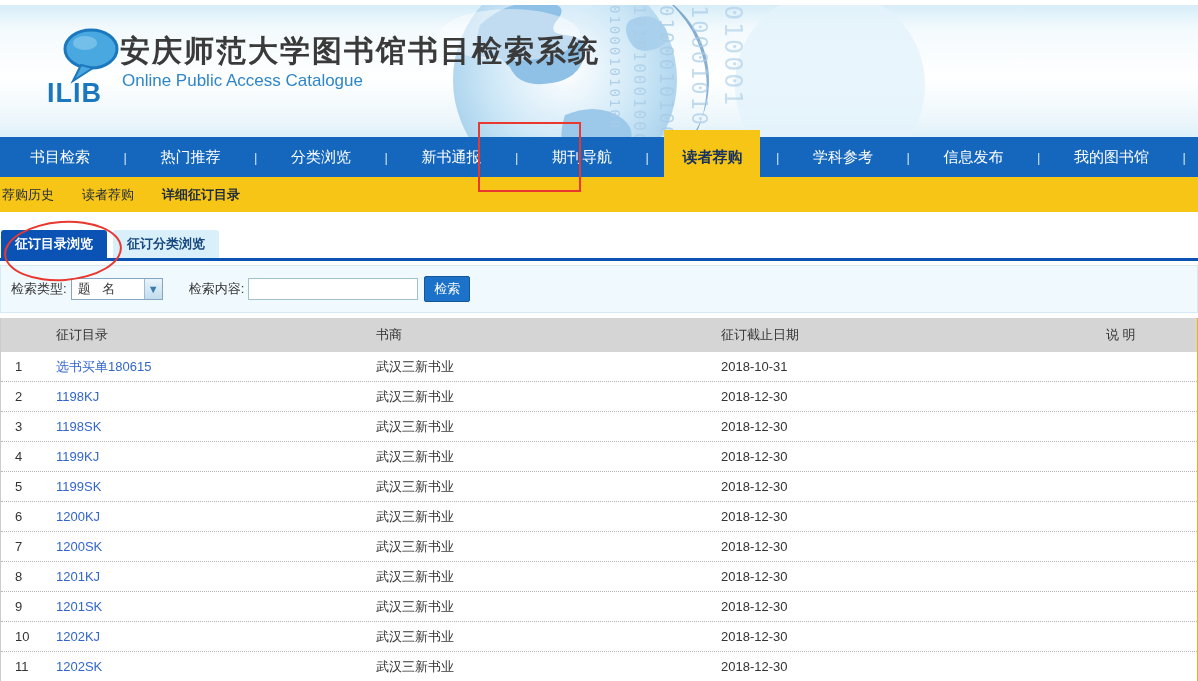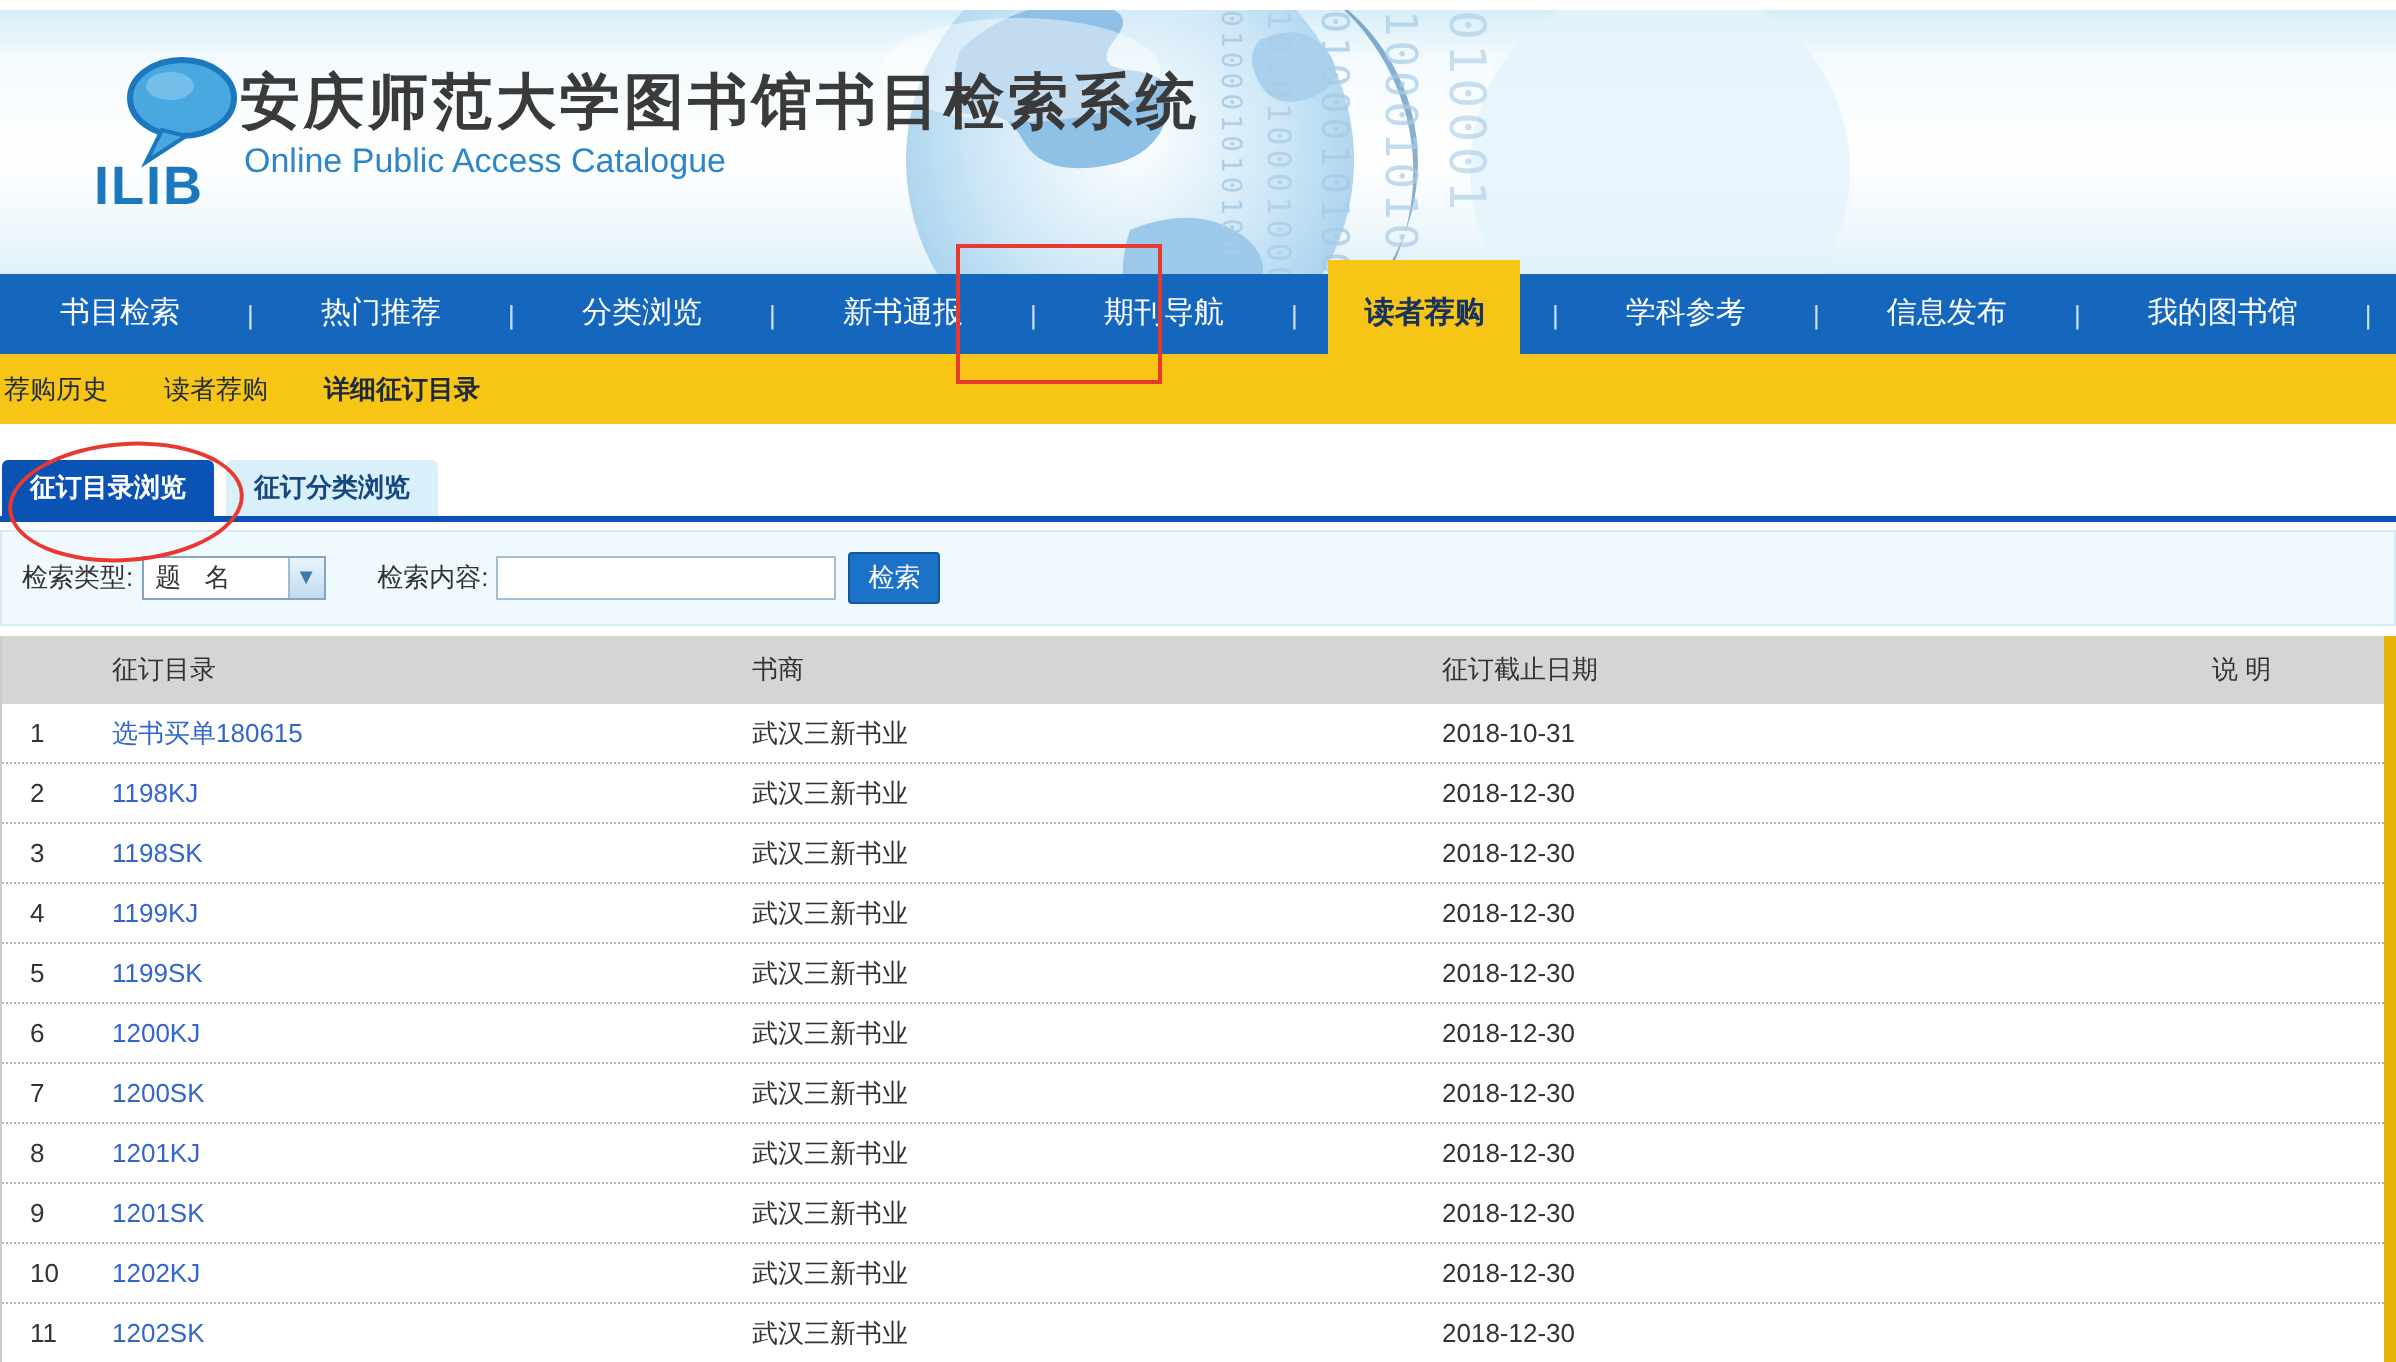--- a/index.html
+++ b/index.html
@@ -90,21 +90,21 @@
   .search-input {
     width:170px; height:22px; border:1px solid #a3c0cf; background:#fff; margin-right:6px;
     padding:0 4px; font-size:13px;
   }
   .search-btn {
     width:46px; height:26px; background:#1c72c8; border:1px solid #14569c; color:#fff;
     font-size:13px; cursor:pointer; border-radius:2px;
   }
 
   
-  .catalog-table { margin-top:5px; border-left:1px solid #ccc; border-right:6px solid #eab308; }
+  .catalog-table { margin-top:5px; border-left:1px solid #ccc; border-right:1px solid #eab308; }
   .thead { display:flex; height:34px; background:#d5d5d5; align-items:center; font-size:13px; color:#333; }
   .trow  { display:flex; height:30px; align-items:center; font-size:13px; color:#333;
            border-bottom:1px dotted #b5b5b5; background:#fff; }
   .col-num      { width:40px;  padding-left:14px; }
   .col-catalog  { width:335px; padding-left:15px; }
   .col-vendor   { width:345px; }
   .col-deadline { width:385px; }
   .col-remark   { flex:1; }
   .cell-link { color:#3366cc; text-decoration:none; cursor:pointer; }
 

